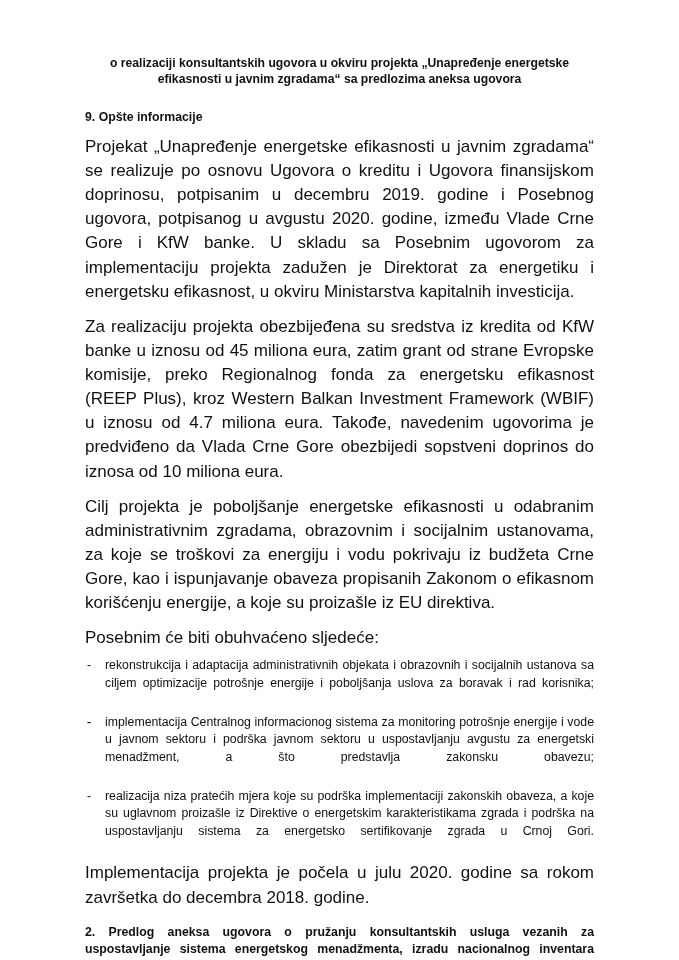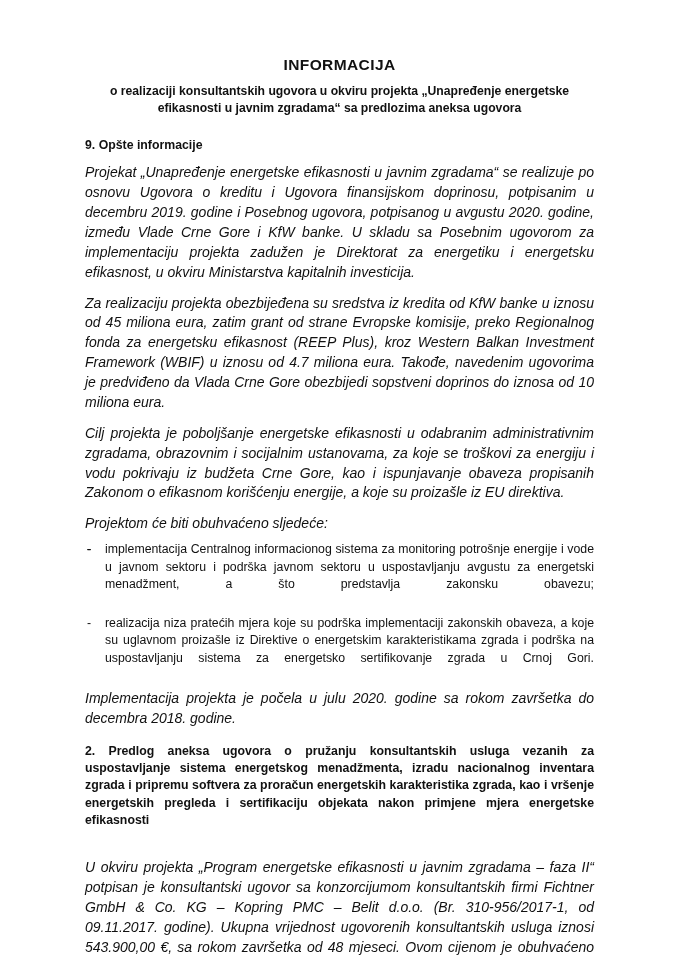--- a/index.html
+++ b/index.html
@@ -59,27 +59,26 @@
     text-align: justify;
     text-justify: inter-word;
   }
   .section-heading-justified::after {
     content: "";
     display: inline-block;
     width: 100%;
   }
 
   p.body-text {
-    font-size: 14px;
+    font-size: 17px;
     line-height: 1.42;
     margin: 0 0 11px 0;
     text-align: justify;
     text-justify: inter-word;
     hyphens: none;
-    font-style: italic;
   }
   p.body-text.tight {
     margin-bottom: 0;
   }
   p.body-text.lead-in {
     margin-bottom: 7px;
   }
 
   ul.dash-list {
     list-style: none;
@@ -108,38 +107,38 @@
 
   .no-justify-last {
     text-align-last: left;
   }
 </style>
 </head>
 <body>
 
 <div class="page">
 
-  <h1 class="doc-title">INFORMACIJA</h1>
 
   <div class="doc-subtitle">o realizaciji konsultantskih ugovora u okviru projekta „Unapređenje energetske efikasnosti u javnim zgradama“ sa predlozima aneksa ugovora</div>
 
   <h2 class="section-heading">9. Opšte informacije</h2>
 
   <p class="body-text no-justify-last">Projekat „Unapređenje energetske efikasnosti u javnim zgradama“ se realizuje po osnovu Ugovora o kreditu i Ugovora finansijskom doprinosu, potpisanim u decembru 2019. godine i Posebnog ugovora, potpisanog u avgustu 2020. godine, između Vlade Crne Gore i KfW banke.  U skladu sa Posebnim ugovorom za implementaciju projekta zadužen je Direktorat za energetiku i energetsku efikasnost, u okviru Ministarstva kapitalnih investicija.</p>
 
   <p class="body-text no-justify-last">Za realizaciju projekta obezbijeđena su sredstva iz kredita od KfW banke u iznosu od 45 miliona eura, zatim grant od strane Evropske komisije, preko Regionalnog fonda za energetsku efikasnost (REEP Plus), kroz Western Balkan Investment Framework (WBIF) u iznosu od 4.7 miliona eura. Takođe, navedenim ugovorima je predviđeno da Vlada Crne Gore obezbijedi sopstveni doprinos do iznosa od 10 miliona eura.</p>
 
   <p class="body-text no-justify-last">Cilj projekta je poboljšanje energetske efikasnosti u odabranim administrativnim zgradama, obrazovnim i socijalnim ustanovama, za koje se troškovi za energiju i vodu pokrivaju iz budžeta Crne Gore, kao i ispunjavanje obaveza propisanih Zakonom o efikasnom korišćenju energije, a koje su proizašle iz EU direktiva.</p>
 
 
-  <p class="body-text lead-in no-justify-last">Projektom će biti obuhvaćeno sljedeće:</p>
+  <p class="body-text lead-in no-justify-last">Posebnim će biti obuhvaćeno sljedeće:</p>
 
   <ul class="dash-list">
     <li>
       <span class="dash-marker">-</span>
+      <span class="li-text">rekonstrukcija i adaptacija administrativnih objekata i obrazovnih i socijalnih ustanova sa ciljem optimizacije potrošnje energije i poboljšanja uslova za boravak i rad korisnika;</span>
     </li>
     <li>
       <span class="dash-marker">-</span>
     </li>
     <li>
       <span class="dash-marker">-</span>
       <span class="li-text">implementacija Centralnog informacionog sistema za monitoring potrošnje energije i vode u javnom sektoru i podrška javnom sektoru u uspostavljanju avgustu za energetski menadžment, a što predstavlja zakonsku obavezu;</span>
     </li>
     <li>
       <span class="dash-marker">-</span>

